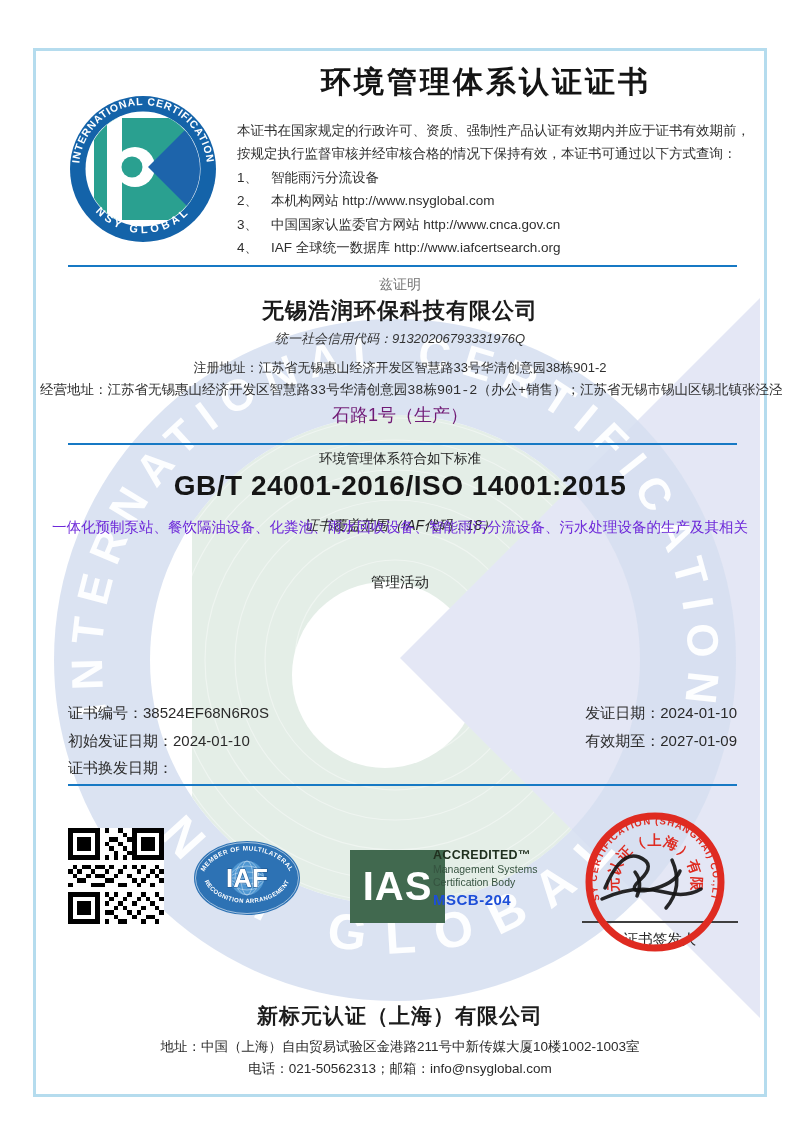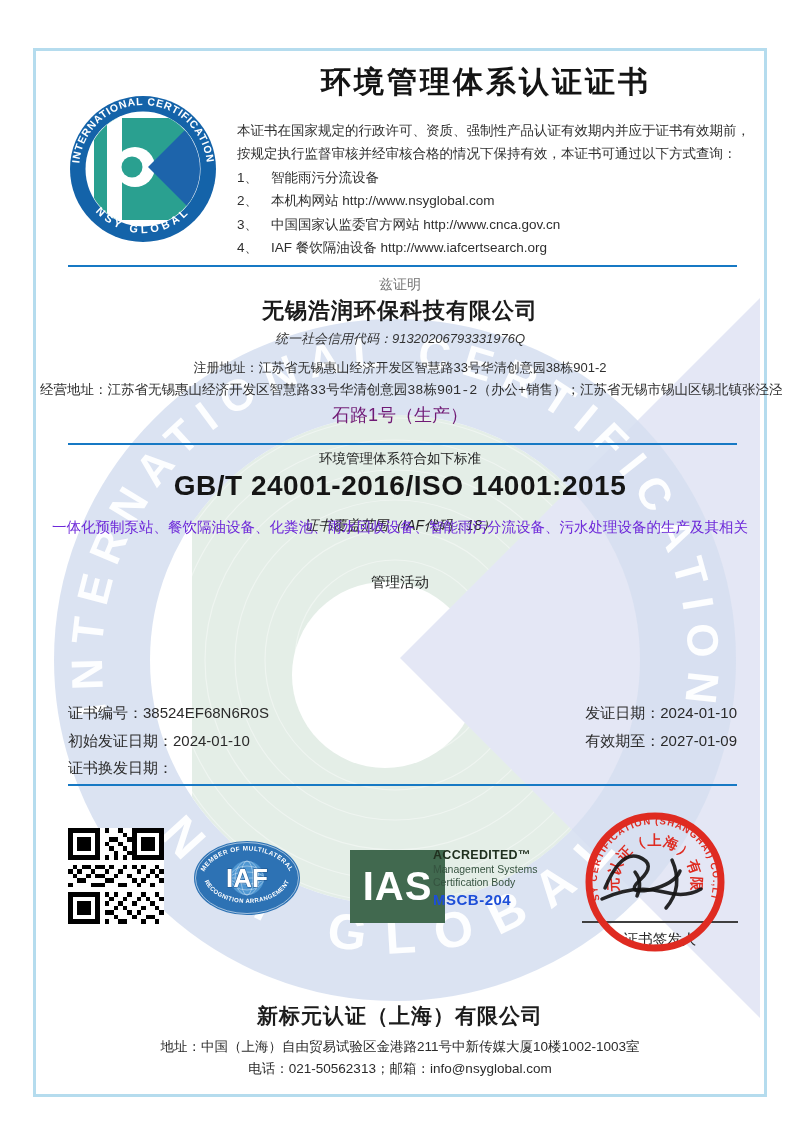--- a/index.html
+++ b/index.html
@@ -116,21 +116,21 @@
   <div class="item">
     <span class="num">2、</span>
     <span>本机构网站 http://www.nsyglobal.com</span>
   </div>
   <div class="item">
     <span class="num">3、</span>
     <span>中国国家认监委官方网站 http://www.cnca.gov.cn</span>
   </div>
   <div class="item">
     <span class="num">4、</span>
-    <span>IAF 餐饮隔油设备 http://www.iafcertsearch.org</span>
+    <span>IAF 全球统一数据库 http://www.iafcertsearch.org</span>
   </div>
 </div>
 
 <div class="abs divider" style="top:265px;"></div>
 
 <div class="abs center certify">兹证明</div>
 <div class="abs center company">无锡浩润环保科技有限公司</div>
 <div class="abs center creditcode">统一社会信用代码：91320206793331976Q</div>
 <div class="abs center regaddr">注册地址：江苏省无锡惠山经济开发区智慧路33号华清创意园38栋901-2</div>
 <div class="abs center opaddr1">经营地址：江苏省无锡惠山经济开发区智慧路33号华清创意园38栋901-2（办公+销售）；江苏省无锡市锡山区锡北镇张泾泾</div>

